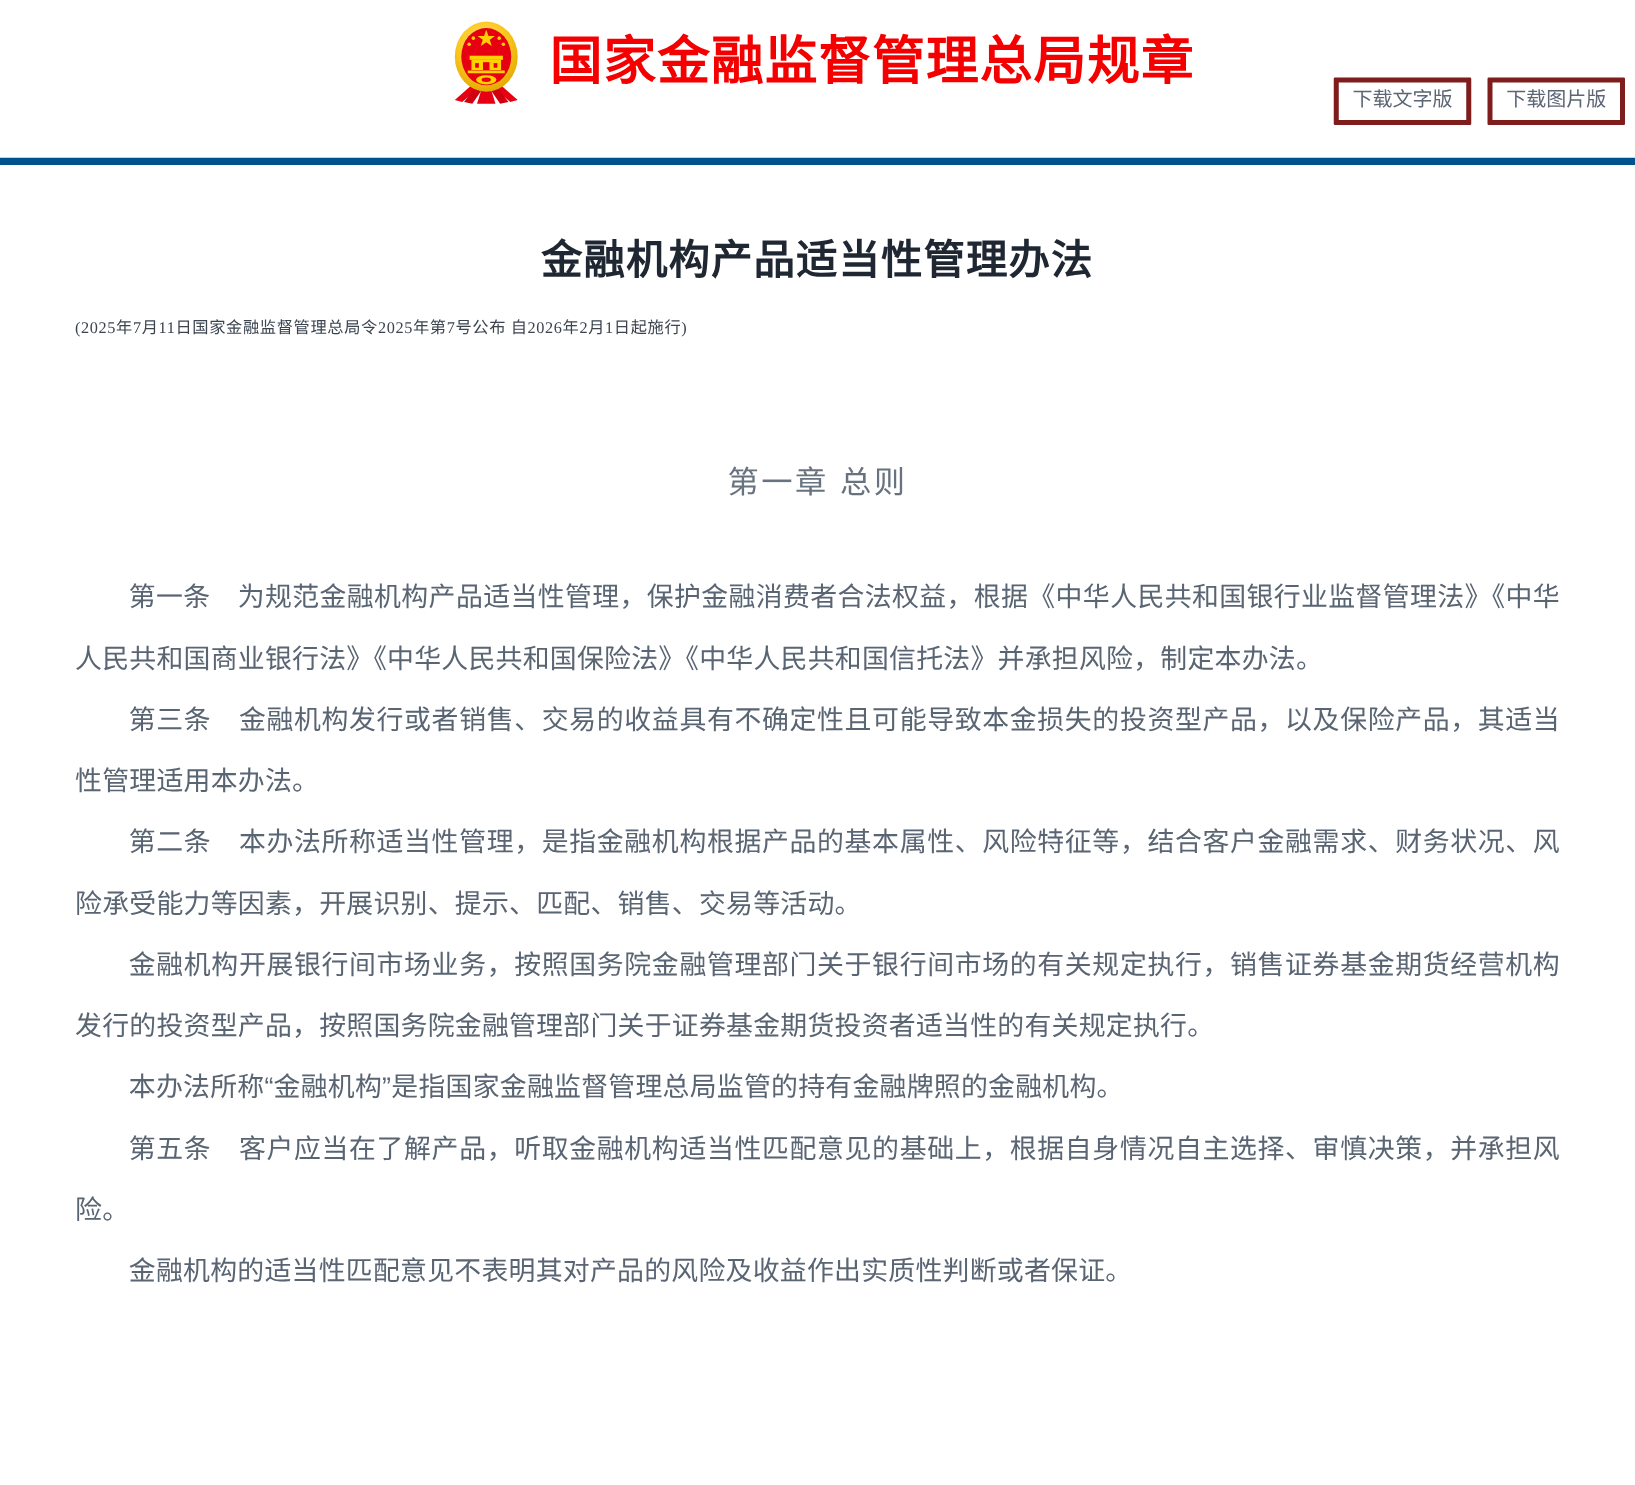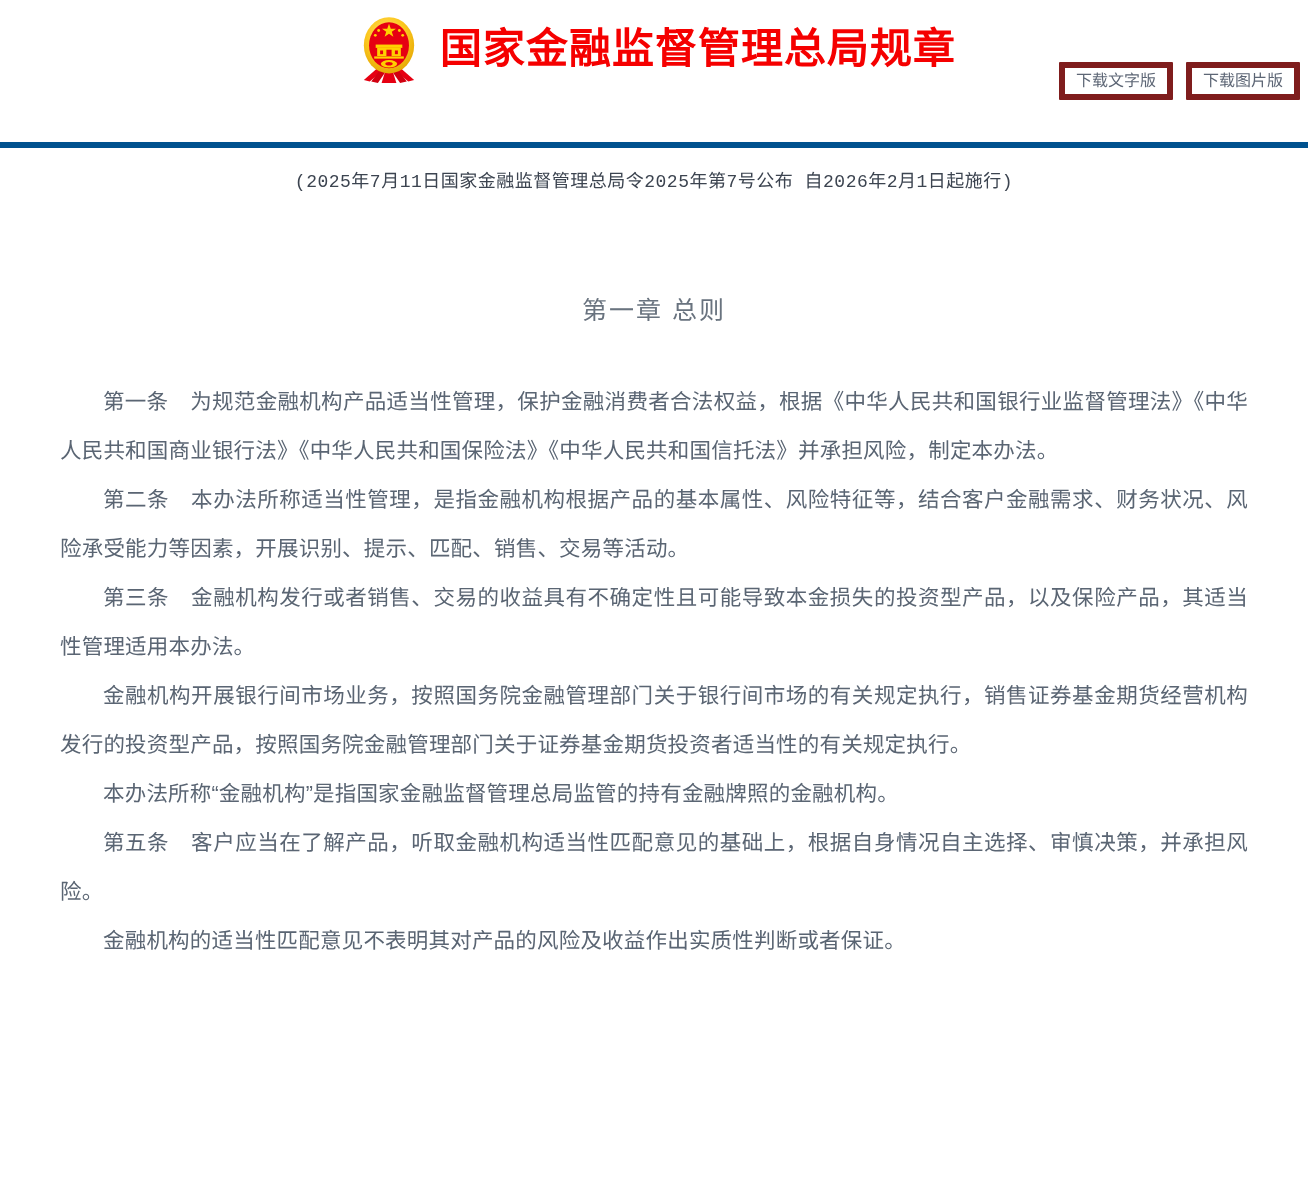--- a/index.html
+++ b/index.html
@@ -19,21 +19,21 @@
     position: relative;
     width: 1308px;
     min-height: 1188px;
     background: #ffffff;
     overflow: hidden;
   }
 
   
   .site-header {
     position: relative;
-    height: 142px;
+    height: 126px;
     background: #ffffff;
   }
 
   .brand {
     position: absolute;
     left: 0;
     right: 0;
     top: 12px;
     display: flex;
     align-items: center;
@@ -67,21 +67,21 @@
   }
 
   .dl-btn {
     display: inline-flex;
     align-items: center;
     justify-content: center;
     min-width: 101px;
     height: 38px;
     padding: 0 11px;
     background: #ffffff;
-    border: 6px solid #7f1d1d;
+    border: 4px solid #7f1d1d;
     border-radius: 1px;
     font-size: 16px;
     font-family: "Liberation Sans", "DejaVu Sans", sans-serif;
     color: #5d6675;
     cursor: pointer;
     white-space: nowrap;
     line-height: 1;
   }
 
   .header-rule {
@@ -101,23 +101,22 @@
     font-family: "Liberation Sans", "DejaVu Sans", sans-serif;
     font-size: 33px;
     font-weight: 700;
     color: #1f2733;
     letter-spacing: 1px;
     line-height: 1.35;
   }
 
   .doc-subtitle {
     margin-top: 22px;
-    text-align: center;
-    font-family: Liberation Mono, monospace;
-    font-size: 18px;
+    font-family: Liberation Serif, serif;
+    font-size: 13px;
     font-weight: 400;
     color: #3c4450;
     letter-spacing: 0.5px;
     line-height: 1.4;
   }
 
   .chapter-heading {
     margin-top: 98px;
     text-align: center;
     font-family: "Liberation Sans", "DejaVu Sans", sans-serif;
@@ -195,29 +194,30 @@
     <div class="download-group">
       <button class="dl-btn" type="button">下载文字版</button>
       <button class="dl-btn" type="button">下载图片版</button>
     </div>
   </div>
 
   <div class="header-rule"></div>
 
   <div class="doc">
 
+    <h1 class="doc-title">金融机构产品适当性管理办法</h1>
 
     <div class="doc-subtitle">(2025年7月11日国家金融监督管理总局令2025年第7号公布  自2026年2月1日起施行)</div>
 
     <h2 class="chapter-heading">第一章 总则</h2>
 
     <div class="articles">
       <p class="para">第一条　为规范金融机构产品适当性管理，保护金融消费者合法权益，根据《中华人民共和国银行业监督管理法》《中华人民共和国商业银行法》《中华人民共和国保险法》《中华人民共和国信托法》并承担风险，制定本办法。</p>
+      <p class="para">第三条　金融机构发行或者销售、交易的收益具有不确定性且可能导致本金损失的投资型产品，以及保险产品，其适当性管理适用本办法。</p>
       <p class="para">第二条　本办法所称适当性管理，是指金融机构根据产品的基本属性、风险特征等，结合客户金融需求、财务状况、风险承受能力等因素，开展识别、提示、匹配、销售、交易等活动。</p>
-      <p class="para">第三条　金融机构发行或者销售、交易的收益具有不确定性且可能导致本金损失的投资型产品，以及保险产品，其适当性管理适用本办法。</p>
       <p class="para">金融机构开展银行间市场业务，按照国务院金融管理部门关于银行间市场的有关规定执行，销售证券基金期货经营机构发行的投资型产品，按照国务院金融管理部门关于证券基金期货投资者适当性的有关规定执行。</p>
       <p class="para">本办法所称“金融机构”是指国家金融监督管理总局监管的持有金融牌照的金融机构。</p>
       <p class="para">第五条　客户应当在了解产品，听取金融机构适当性匹配意见的基础上，根据自身情况自主选择、审慎决策，并承担风险。</p>
       <p class="para">金融机构的适当性匹配意见不表明其对产品的风险及收益作出实质性判断或者保证。</p>
     </div>
 
   </div>
 </div>
 
 </body></html>

